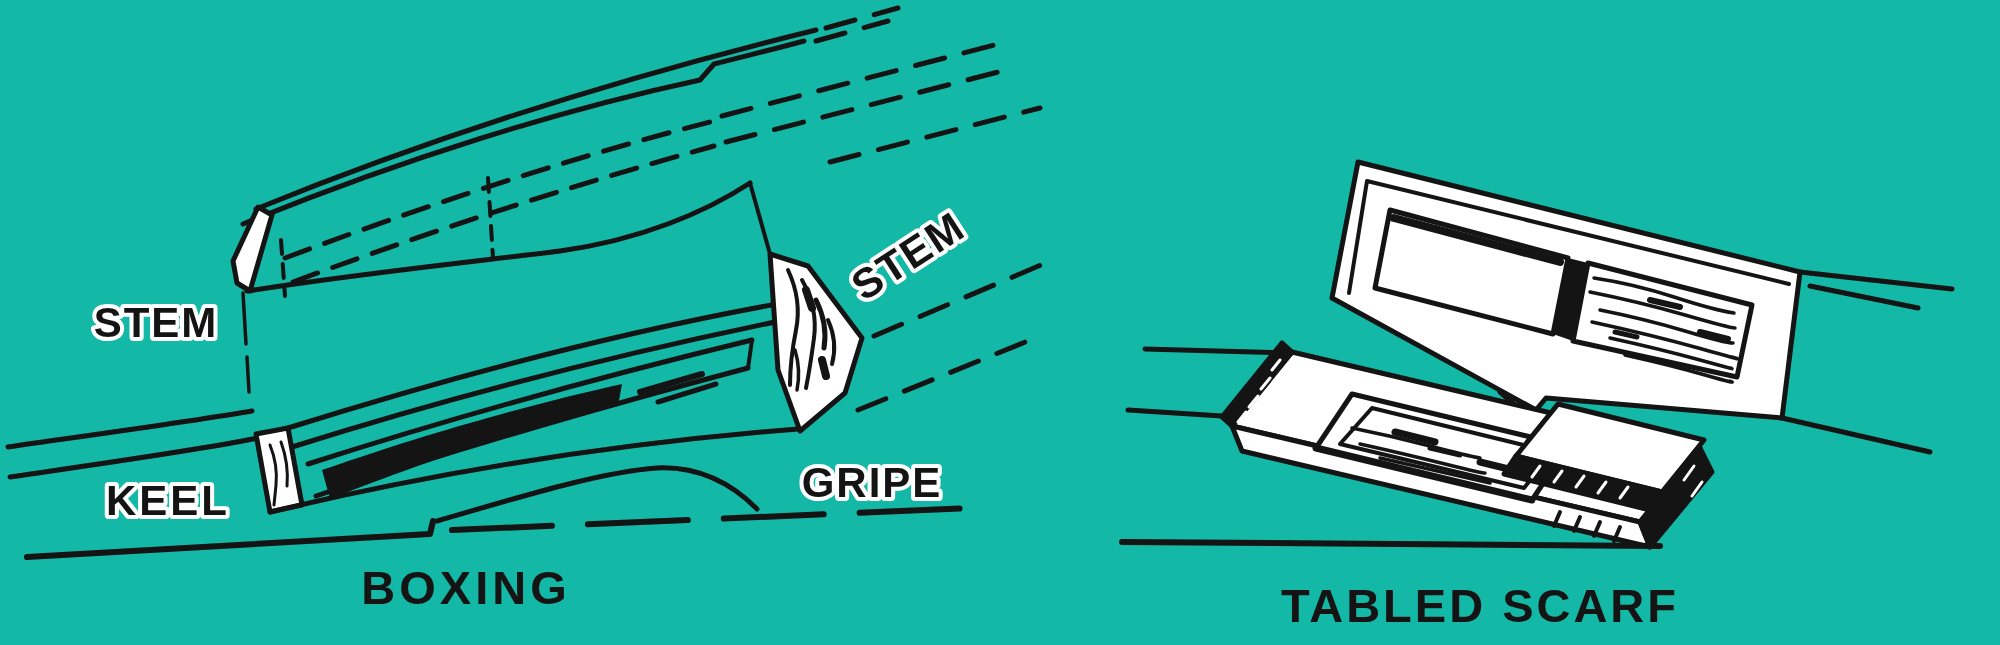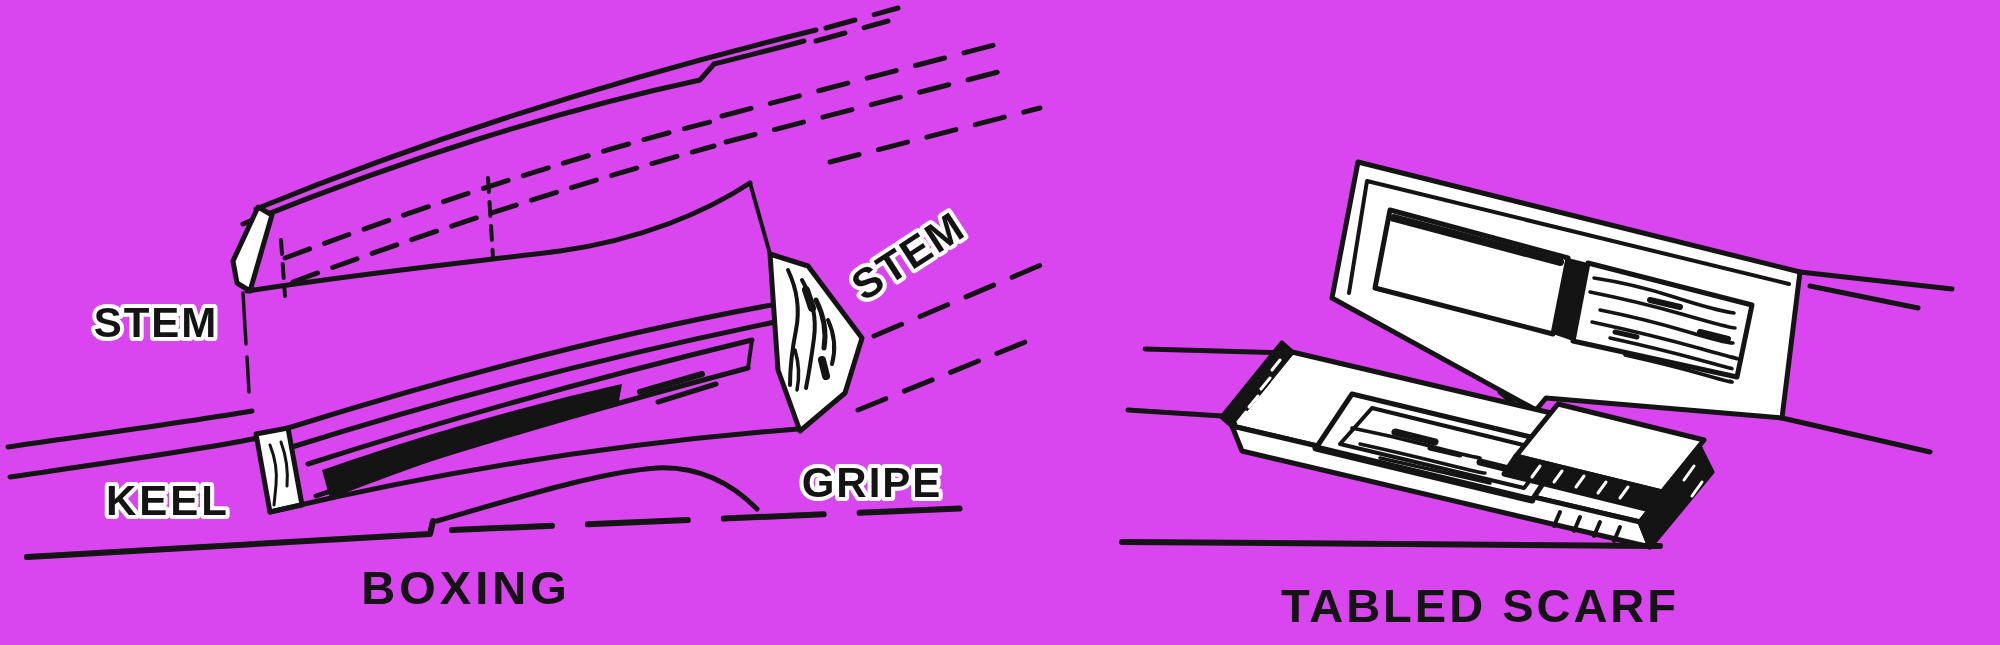--- a/index.html
+++ b/index.html
@@ -1,16 +1,16 @@
 <!DOCTYPE html>
 <html><head>
 <meta charset="utf-8">
 <style>
   html,body{margin:0;padding:0;background:#ffffff;}
-  .page{position:relative;width:2000px;height:645px;background:#d946ef;overflow:hidden;}
+  .page{position:relative;width:2000px;height:645px;background:#14b8a6;overflow:hidden;}
   svg{display:block;width:2000px;height:645px;}
   .lbl{font-family:"Liberation Sans","DejaVu Sans",sans-serif;font-weight:bold;fill:#141414;
        paint-order:stroke;stroke:#ffffff;stroke-width:8px;stroke-linejoin:round;}
   .caption{font-family:"Liberation Sans","DejaVu Sans",sans-serif;font-weight:bold;fill:#141414;}
 </style>
 </head>
 <body>
 
 <div class="page">
 <svg viewBox="0 0 2000 645" fill="none" stroke="#141414" stroke-width="5" stroke-linecap="round" stroke-linejoin="round">

